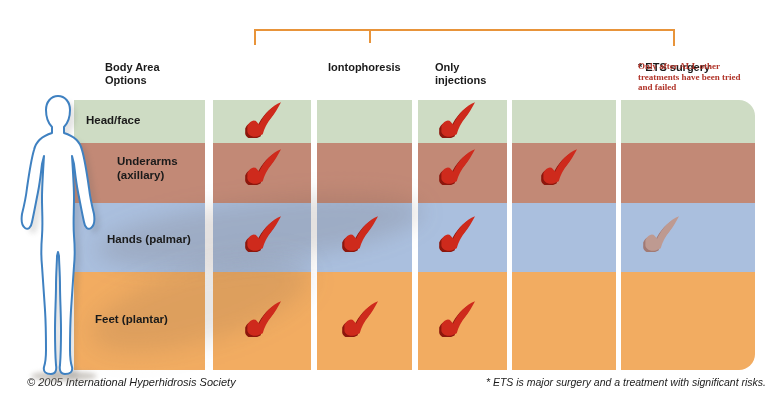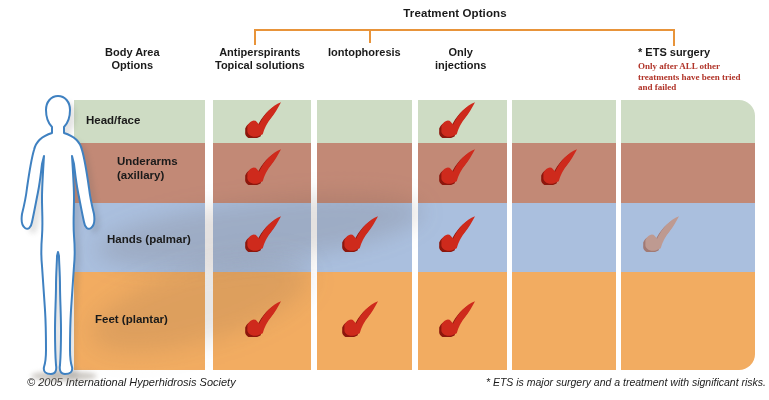--- a/index.html
+++ b/index.html
@@ -9,21 +9,21 @@
   }
   .title{
     position:absolute;top:7px;left:385px;width:140px;text-align:center;
     font-size:11.5px;font-weight:bold;letter-spacing:.1px;
   }
   .bracket-h{position:absolute;top:29px;left:254px;width:421px;height:2px;background:#e8943a;}
   .bracket-t{position:absolute;top:29px;width:2px;background:#e8943a;}
   .t-left{left:254px;height:16px;}
   .t-mid{left:369px;height:14px;}
   .t-right{left:673px;height:17px;}
-  .hdr{position:absolute;top:46px;font-size:11px;font-weight:bold;line-height:13px;white-space:nowrap;text-align:center;}
+  .hdr{position:absolute;top:61px;font-size:11px;font-weight:bold;line-height:13px;white-space:nowrap;}
   .ets-note{
     position:absolute;top:61px;left:638px;width:110px;
     font-size:9px;font-weight:bold;line-height:10.5px;color:#b1352a;font-family:Liberation Serif, serif;
   }
   .col{position:absolute;top:100px;height:270px;overflow:hidden;}
   .col.rounded{border-radius:0 16px 16px 0;}
   .cell{width:100%;}
   .rowlab{position:absolute;font-size:11.5px;font-weight:bold;line-height:14px;z-index:5;white-space:nowrap;}
   .cast{position:absolute;z-index:2;pointer-events:none;border-radius:50%;}
   .s1{left:95px;top:200px;width:330px;height:62px;background:rgba(95,80,70,.17);filter:blur(11px);transform:rotate(-7deg);}
@@ -32,34 +32,29 @@
   .body-svg{position:absolute;left:18px;top:90px;z-index:3;}
   .footnote{position:absolute;top:376px;font-size:11px;color:#1c1c1c;white-space:nowrap;font-style:italic;}
   .fn-left{left:27px;}
   .fn-right{right:3px;font-size:10.5px;}
 </style>
 </head>
 <body>
 
 <div class="stage">
 
-  <div class="title">Treatment Options</div>
 
   <div class="bracket-h"></div>
   <div class="bracket-t t-left"></div>
   <div class="bracket-t t-mid"></div>
   <div class="bracket-t t-right"></div>
 
   <div class="hdr" style="left:105px">
     <div>Body Area</div>
     <div>Options</div>
-  </div>
-  <div class="hdr" style="left:215px">
-    <div>Antiperspirants</div>
-    <div>Topical solutions</div>
   </div>
   <div class="hdr" style="left:328px">
     <div>Iontophoresis</div>
   </div>
   <div class="hdr" style="left:435px">
     <div>Only</div>
     <div>injections</div>
   </div>
   <div class="hdr" style="left:638px">
     <div>* ETS surgery</div>

